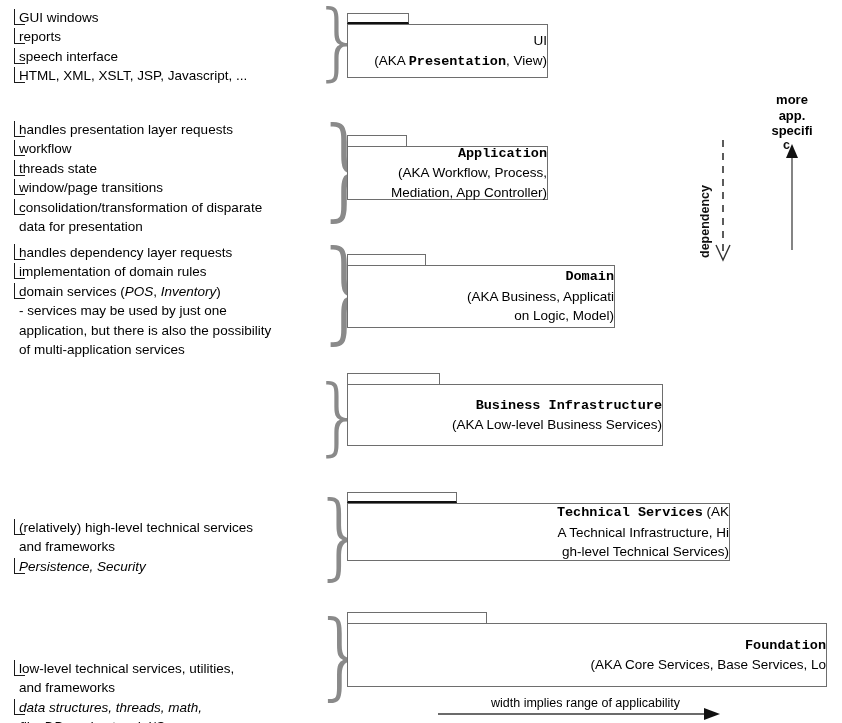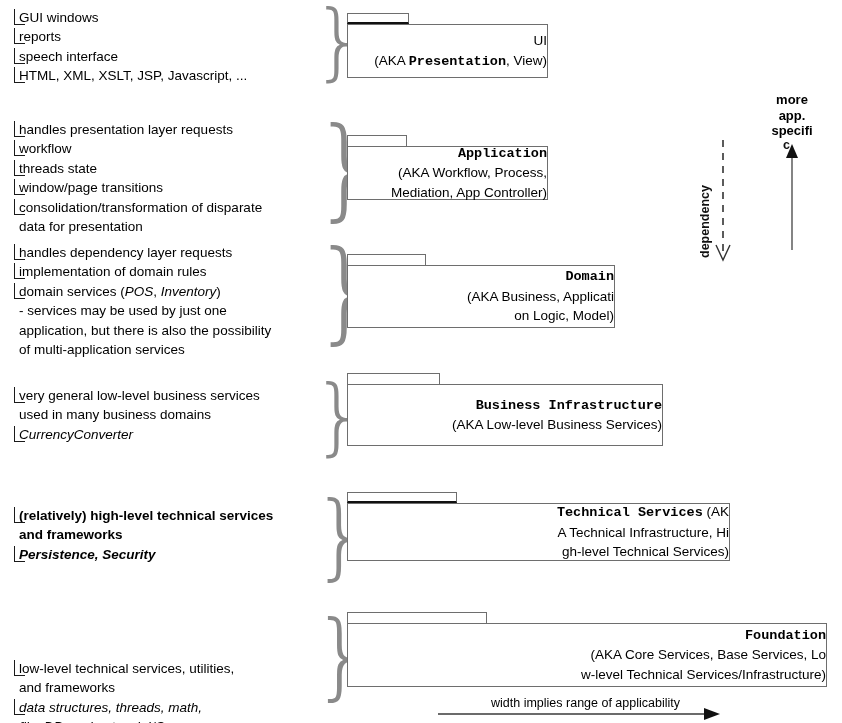--- a/index.html
+++ b/index.html
@@ -222,45 +222,32 @@
 
   <div class="pkg" style="left:347px; top:254px; width:268px; height:74px;">
     <div class="tab" style="width:79px;"></div>
     <div class="body" style="top:11px; width:268px; height:63px;">
       <div class="ln b">Domain</div>
       <div class="ln">(AKA Business,  Applicati</div>
       <div class="ln">on Logic, Model)</div>
     </div>
   </div>
 
-  <div class="layer-desc" style="left:0px; top:386px;">
-    <div class="desc-line">
-      <span class="bullet"></span>
-      <span class="txt">very general low-level business services</span>
-    </div>
-    <div class="desc-line">
-      <span class="txt">used in many business domains</span>
-    </div>
-    <div class="desc-line">
-      <span class="bullet"></span>
-      <span class="txt it">CurrencyConverter</span>
-    </div>
-  </div>
 
   <div class="brace" style="left:312px; top:374px; font-size:84px;">}</div>
 
   <div class="pkg" style="left:347px; top:373px; width:316px; height:73px;">
     <div class="tab" style="width:93px;"></div>
     <div class="body" style="top:11px; width:316px; height:62px;">
       <div class="ln b">Business Infrastructure</div>
       <div class="ln">(AKA Low-level Business Services)</div>
     </div>
   </div>
 
-  <div class="layer-desc" style="left:0px; top:506px;font-weight:bold;">
+  <div class="layer-desc" style="left:0px; top:518px;">
     <div class="desc-line">
       <span class="bullet"></span>
       <span class="txt">(relatively) high-level technical services</span>
     </div>
     <div class="desc-line">
       <span class="txt">and frameworks</span>
     </div>
     <div class="desc-line">
       <span class="bullet"></span>
       <span class="txt it">Persistence, Security</span>
@@ -295,21 +282,20 @@
     </div>
   </div>
 
   <div class="brace" style="left:312px; top:609px; font-size:94px;">}</div>
 
   <div class="pkg" style="left:347px; top:612px; width:480px; height:75px;">
     <div class="tab" style="width:140px;"></div>
     <div class="body" style="top:11px; width:480px; height:64px;">
       <div class="ln b">Foundation</div>
       <div class="ln">(AKA Core Services, Base Services,  Lo</div>
-      <div class="ln">w-level Technical Services/Infrastructure)</div>
     </div>
   </div>
 
   <div class="dep-wrap" style="left:690px; top:140px; width:60px; height:130px;">
     <svg width="60" height="130">
       <line x1="33" y1="0" x2="33" y2="112" stroke="#333333" stroke-width="1.6" stroke-dasharray="7,6"></line>
       <polyline points="26,105 33,120 40,105" fill="none" stroke="#333333" stroke-width="1.4"></polyline>
     </svg>
     <div class="dep-label" style="left:8px; top:118px;">dependency</div>
   </div>

